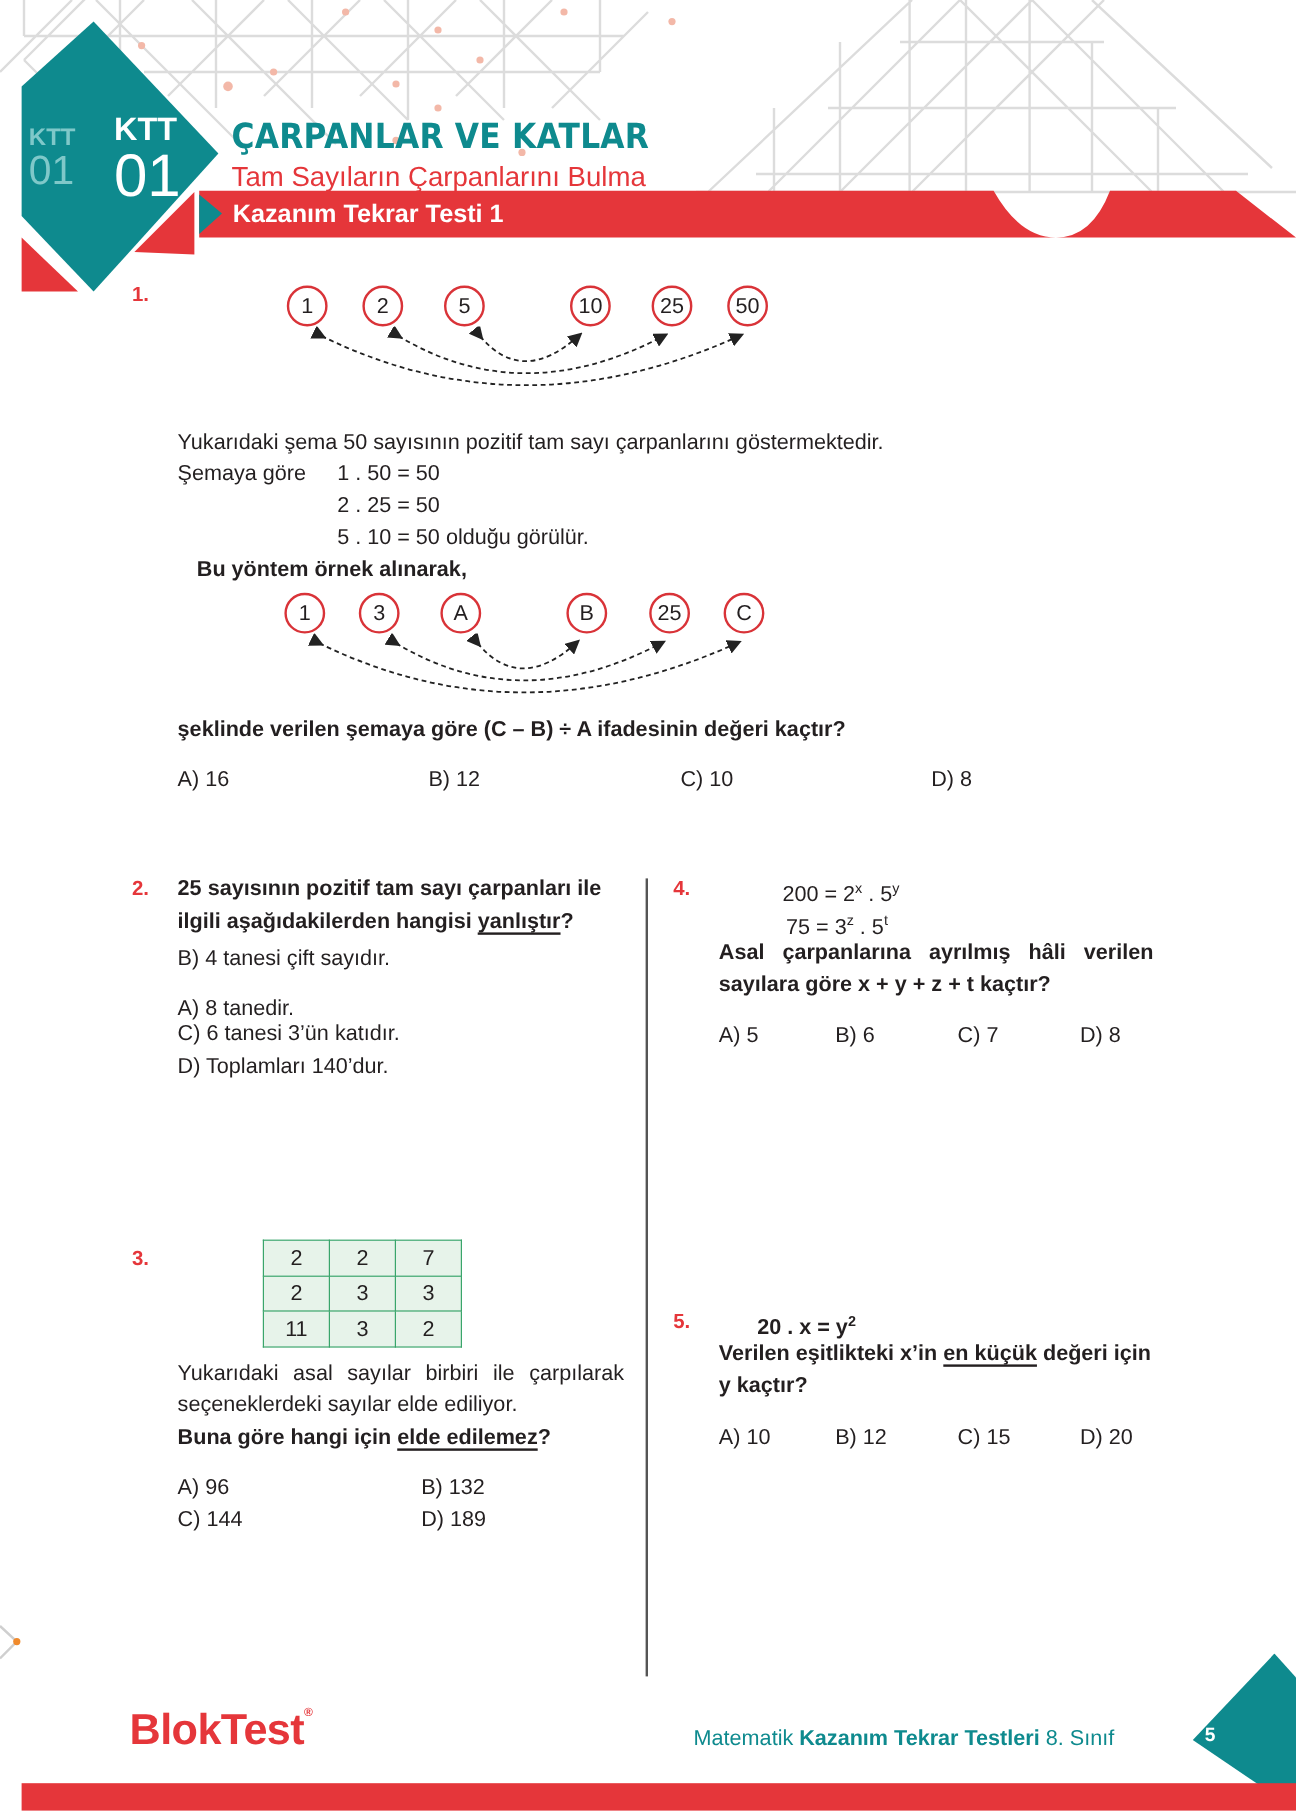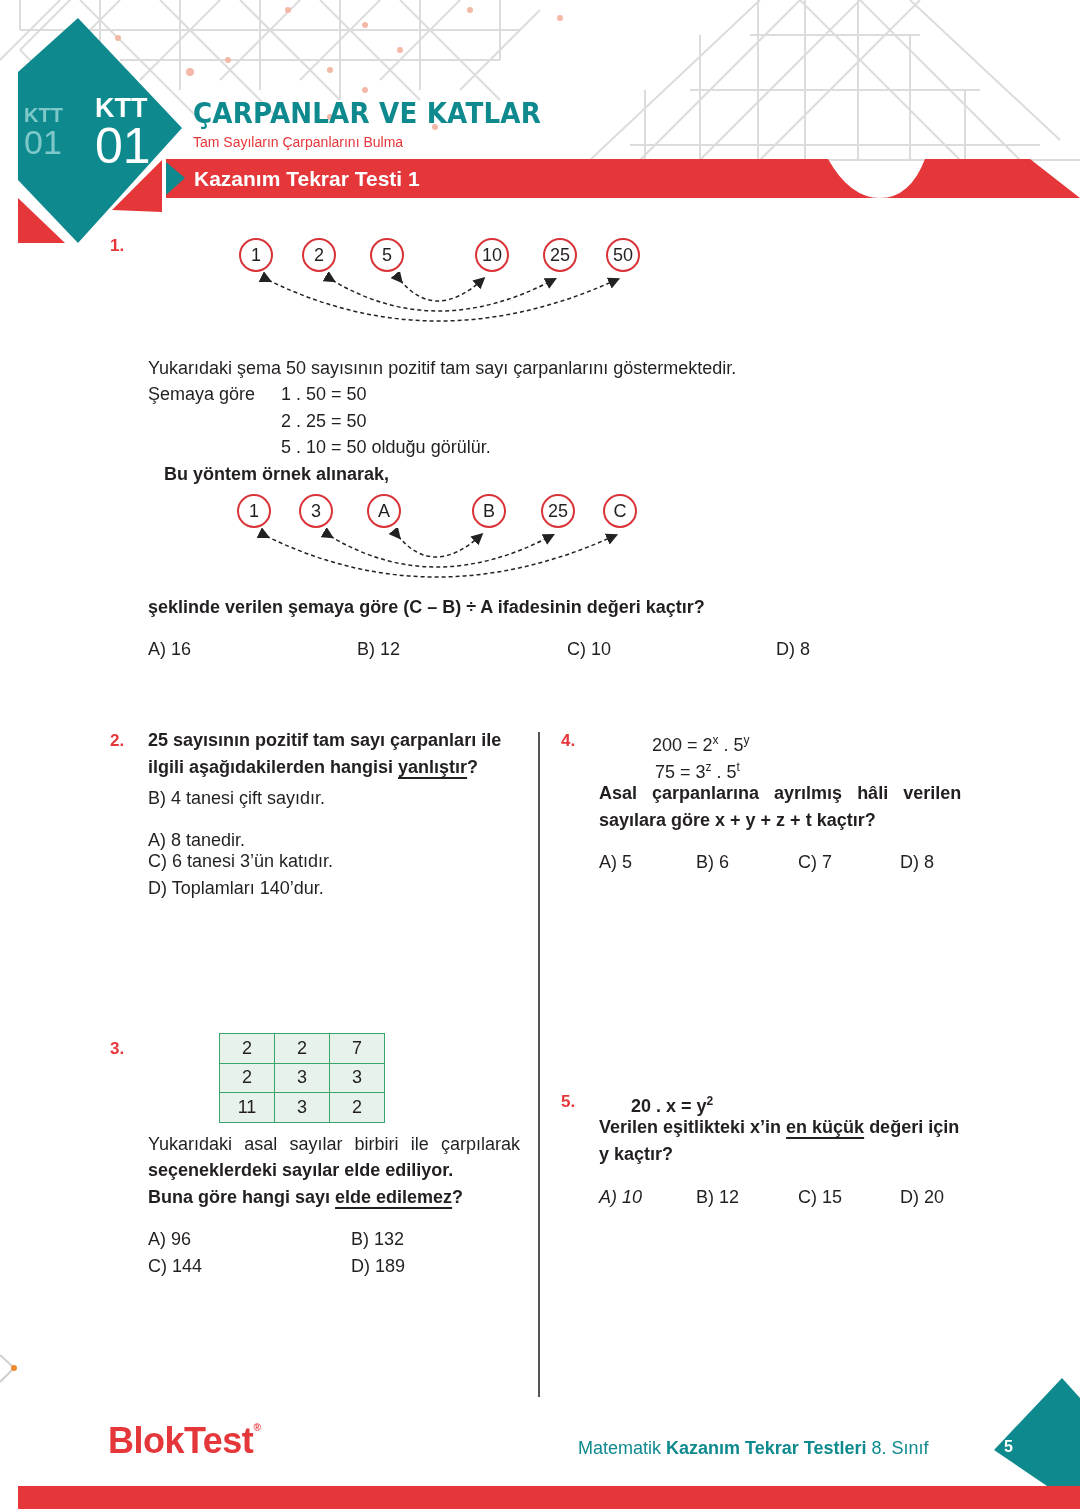--- a/index.html
+++ b/index.html
@@ -4,21 +4,21 @@
 <style>
   * { box-sizing: border-box; margin: 0; padding: 0; }
   html, body { width: 1080px; height: 1509px; background: #ffffff; overflow: hidden; }
   body { position: relative; font-family: "Liberation Sans", sans-serif; color: #231f20; }
   .abs { position: absolute; }
 
   
   .grid-bg { position: absolute; left: 0; top: 0; width: 1080px; height: 200px; }
 
   .title-main { left: 193px; top: 96px; font-size: 29px; font-weight: bold; color: #0e8a8e; letter-spacing: 0.2px; font-family: "DejaVu Sans", sans-serif; transform: scaleX(0.9); transform-origin: left; }
-  .title-sub { left: 193px; top: 134px; font-size: 14px; color: #e5363a; }
+  .title-sub { left: 193px; top: 134px; font-size: 23px; color: #e5363a; }
   .banner-text { left: 194px; top: 167px; font-size: 21px; font-weight: bold; color: #ffffff; }
 
   .ktt-small { left: 24px; top: 104px; color: #7fc8c9; text-align: left; }
   .ktt-small .k { font-size: 20px; font-weight: bold; display: block; line-height: 22px; }
   .ktt-small .n { font-size: 34px; display: block; line-height: 32px; }
   .ktt-big { left: 95px; top: 94px; color: #ffffff; }
   .ktt-big .k { font-size: 27px; font-weight: bold; display: block; line-height: 28px; }
   .ktt-big .n { font-size: 50px; display: block; line-height: 48px; }
 
   .qnum { font-size: 17px; font-weight: bold; color: #e5363a; }
@@ -178,32 +178,32 @@
     <td>3</td>
   </tr>
   <tr>
     <td>11</td>
     <td>3</td>
     <td>2</td>
   </tr>
 </tbody>
   </table>
 <div class="abs txt" style="left:148px;top:1131px;width:372px;text-align:justify;text-align-last:justify;">Yukarıdaki asal sayılar birbiri ile çarpılarak</div>
-<div class="abs txt" style="left:148px;top:1157px;font-weight:bold;">seçeneklerdeki sayılar elde ediliyor.</div>
-<div class="abs txt bold" style="left:148px;top:1184px;"><span>Buna göre hangi sayı </span><span class="ul">elde edilemez</span><span>?</span></div>
+<div class="abs txt" style="left:148px;top:1157px;">seçeneklerdeki sayılar elde ediliyor.</div>
+<div class="abs txt bold" style="left:148px;top:1184px;"><span>Buna göre hangi için </span><span class="ul">elde edilemez</span><span>?</span></div>
 <div class="opt" style="left:148px;top:1229px;text-align:center;">A) 96</div>
 <div class="opt" style="left:351px;top:1229px;">B) 132</div>
 <div class="opt" style="left:148px;top:1256px;">C) 144</div>
 <div class="opt" style="left:351px;top:1256px;">D) 189</div>
 
 <div class="abs qnum" style="left:561px;top:1092px;">5.</div>
 <div class="abs txt bold" style="left:631px;top:1088px;"><span>20 . x = y</span><sup style="font-size:12px">2</sup></div>
 <div class="abs txt bold" style="left:599px;top:1114px;"><span>Verilen eşitlikteki x’in </span><span class="ul">en küçük</span><span> değeri için</span></div>
 <div class="abs txt bold" style="left:599px;top:1141px;">y kaçtır?</div>
-<div class="opt" style="left:599px;top:1187px;font-style:italic;">A) 10</div>
+<div class="opt" style="left:599px;top:1187px;">A) 10</div>
 <div class="opt" style="left:696px;top:1187px;">B) 12</div>
 <div class="opt" style="left:798px;top:1187px;">C) 15</div>
 <div class="opt" style="left:900px;top:1187px;">D) 20</div>
 
 <svg class="abs" style="left:0;top:1350px;" width="20" height="40">
   <path d="M0 5 L14 18 L0 32" stroke="#cfcfcf" stroke-width="2" fill="none"></path>
   <circle cx="14" cy="18" r="3" fill="#f08a2c"></circle>
 </svg>
 
 <div class="abs brand"><span>BlokTest</span><sup>®</sup></div>

